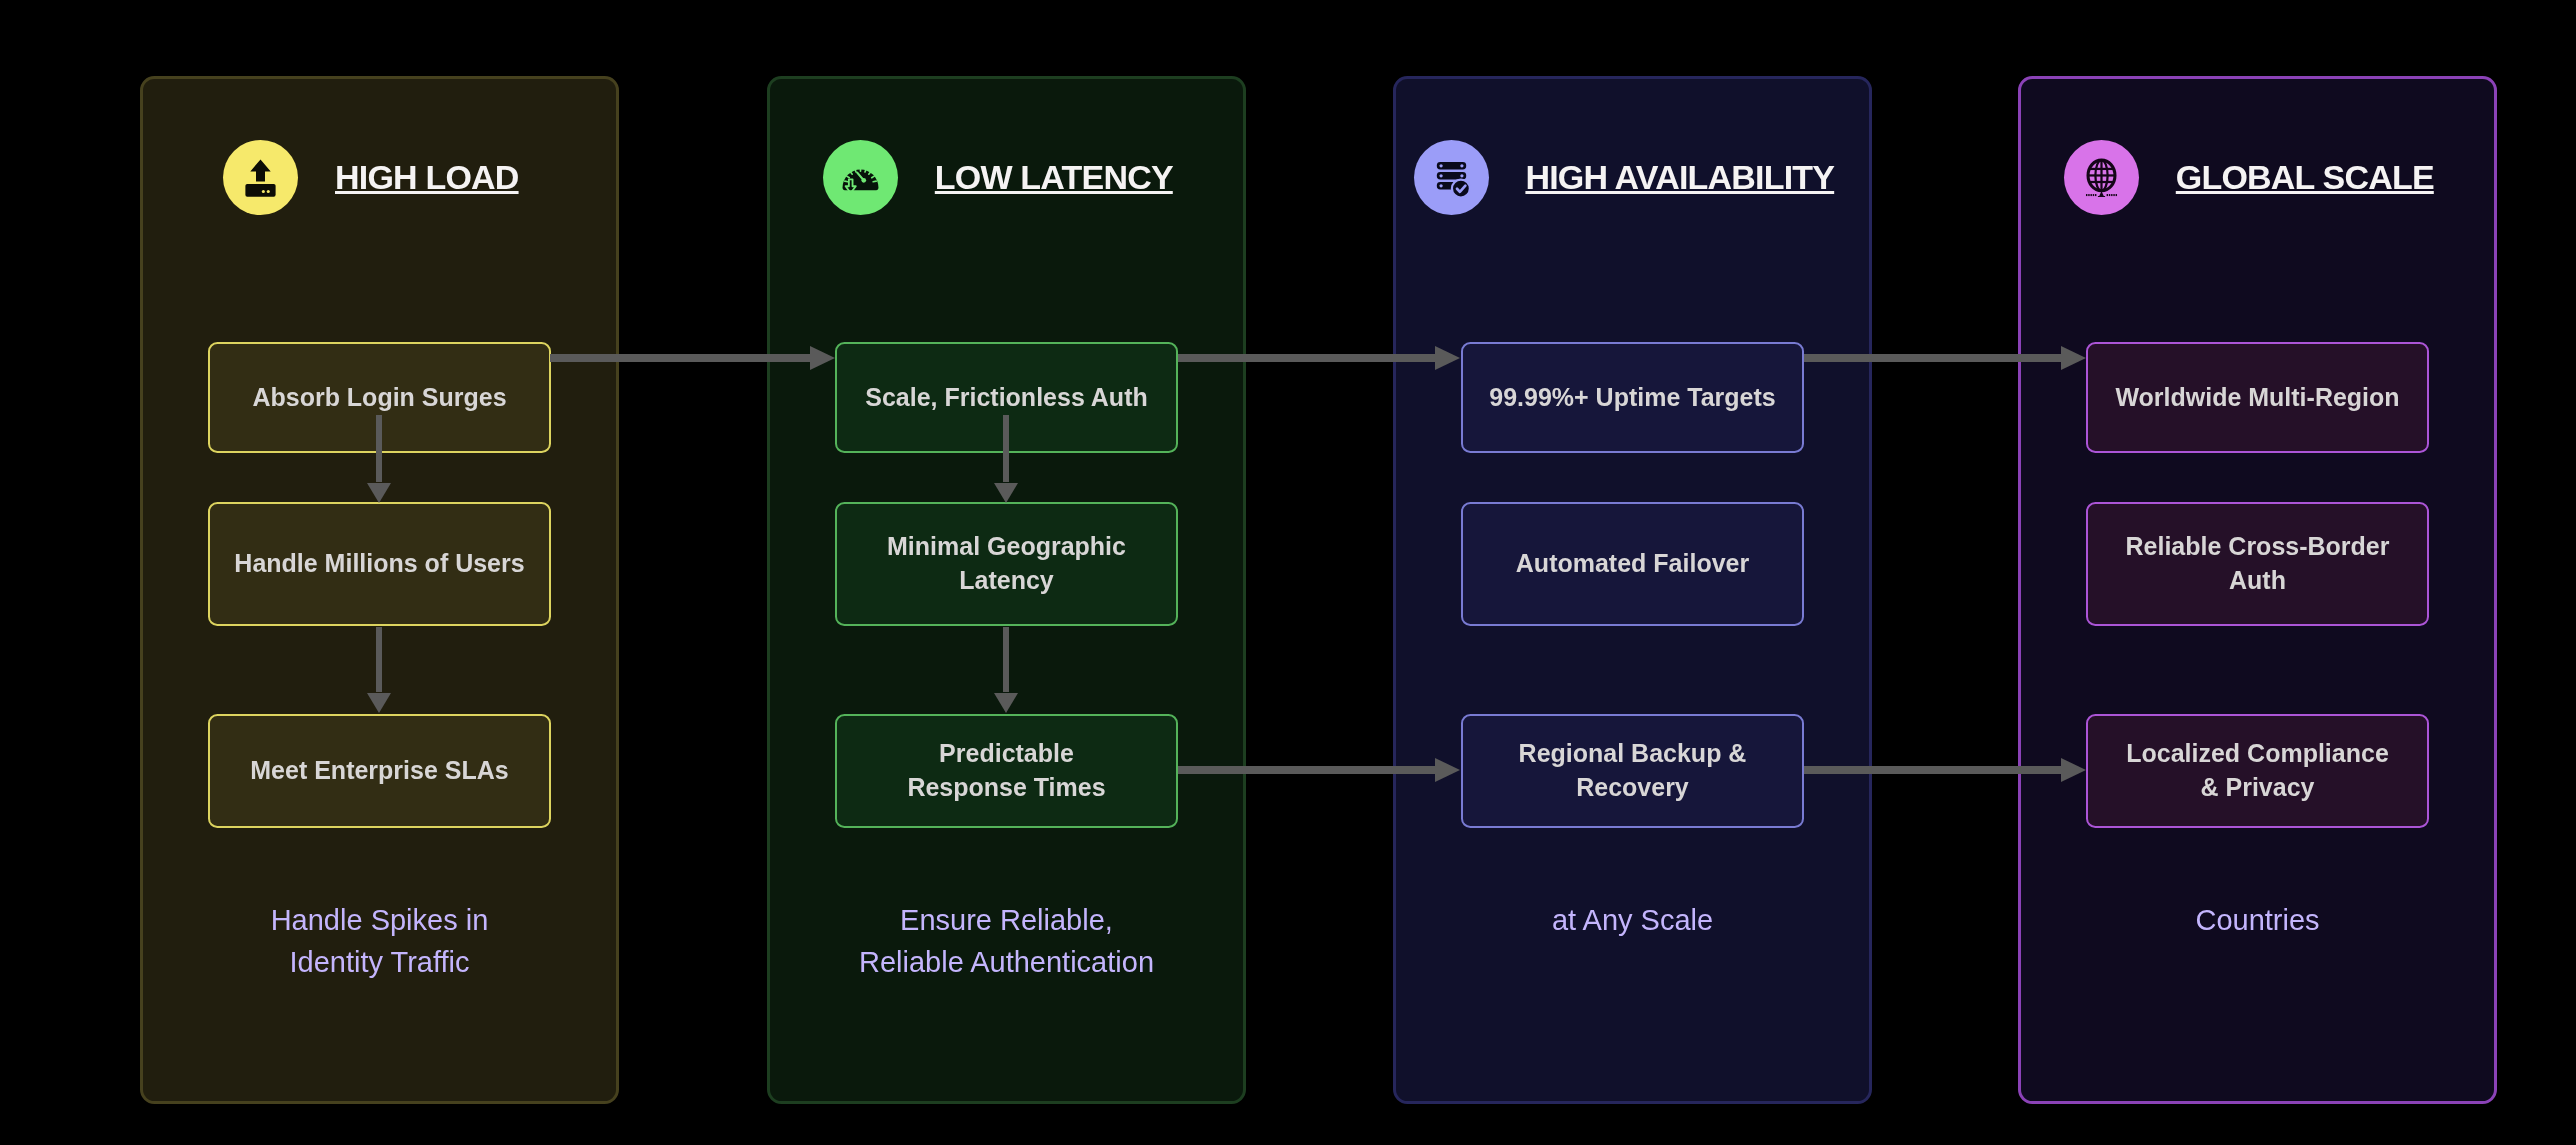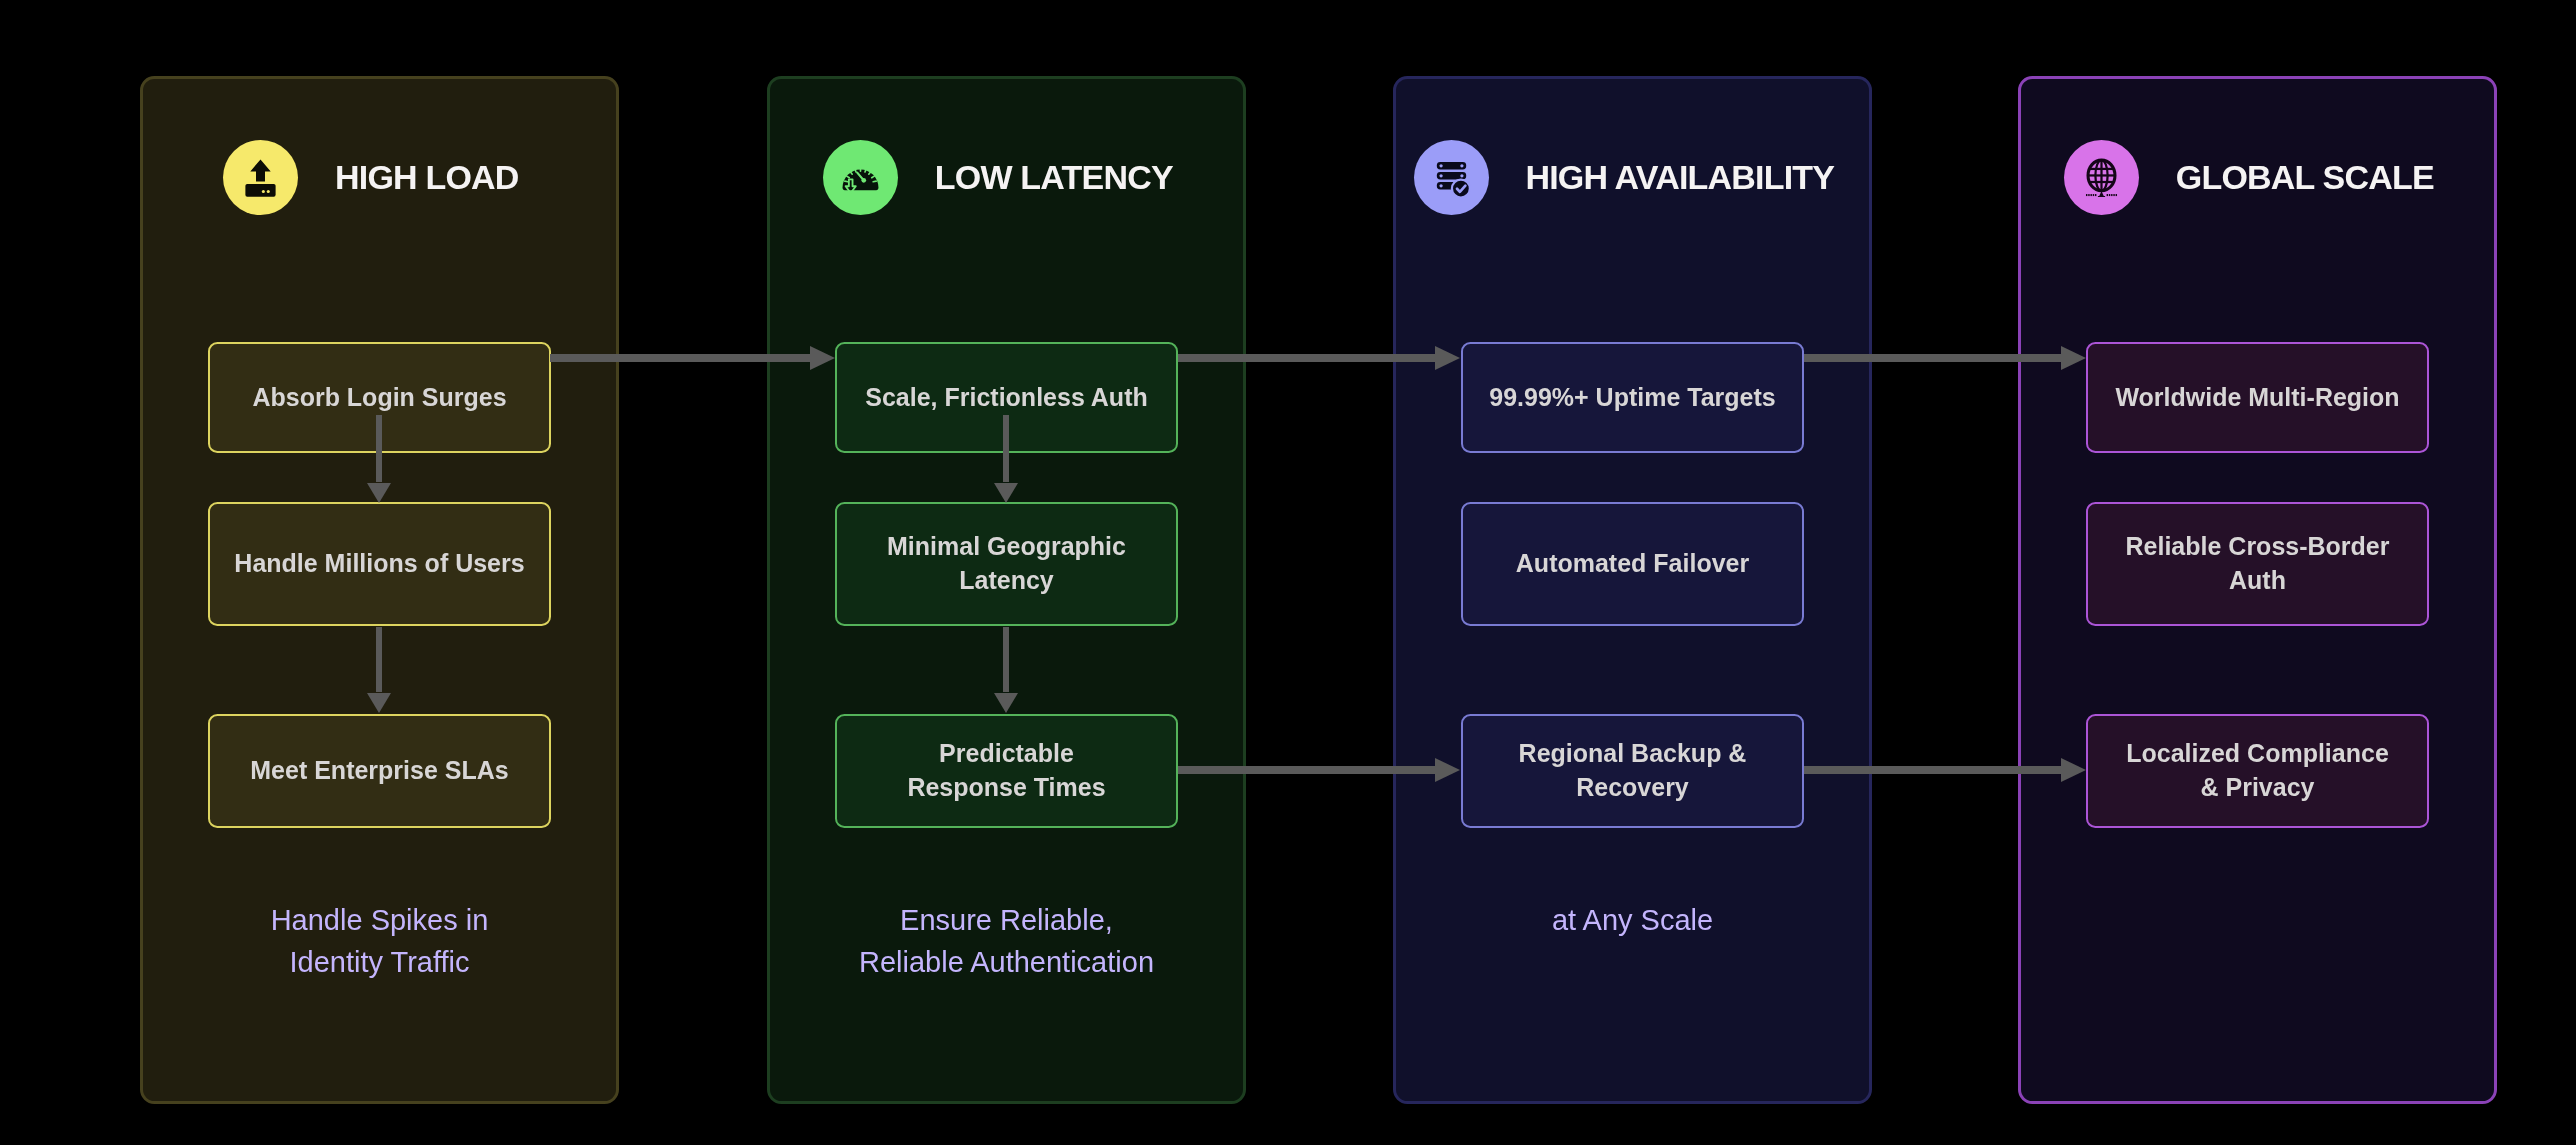--- a/index.html
+++ b/index.html
@@ -13,21 +13,21 @@
   .p1{left:767px;--pbg:#0a190c;--pbd:#1d3e20;--nbg:#0d2a13;--nbd:#54b35a;--acc:#6fe873;}
   .p2{left:1393px;--pbg:#10102b;--pbd:#26265c;--nbg:#16163a;--nbd:#797bd3;--acc:#9b9df8;}
   .p3{left:2018px;--pbg:#0f0a1f;--pbd:#8b42b7;--nbg:#251028;--nbd:#ac55d7;--acc:#d873e9;}
 
   
   .hdr{position:absolute;top:54px;left:0;right:0;height:88px;display:flex;
     align-items:center;justify-content:center;gap:19.6px;}
   .ic{width:75px;height:75px;border-radius:50%;background:var(--acc);flex:0 0 auto;
     display:flex;align-items:center;justify-content:center;}
   .ic svg{width:49px;height:49px;display:block;}
-  .hdr h2{margin:17px;font-size:34px;font-weight:700;color:#f5f3f3;letter-spacing:-0.8px;white-space:nowrap;}
+  .hdr h2{margin:17px;font-size:34px;font-weight:700;color:#f5f3f3;letter-spacing:-0.8px;white-space:nowrap;text-decoration:underline;}
 
   
   .node{position:absolute;left:65px;width:343px;box-sizing:border-box;
     background:var(--nbg);border:2.6px solid var(--nbd);border-radius:9.3px;
     display:flex;flex-direction:column;align-items:center;justify-content:center;
     text-align:center;color:#d8d6d6;font-size:25px;font-weight:700;line-height:1.35;}
   .n1{top:224px;height:111px;margin-top:39px;}
   .n2{top:423px;height:124px;}
   .n3{top:635px;height:114px;}
   .node span{display:block;}
@@ -187,20 +187,21 @@
     </div>
     <div class="node n2">
       <span>Reliable Cross-Border</span>
       <span>Auth</span>
     </div>
     <div class="node n3">
       <span>Localized Compliance</span>
       <span>&amp; Privacy</span>
     </div>
     <div class="caption">
+      <span>Countries</span>
     </div>
   </section>
 
   <div class="av" style="left:366px;top:415px;height:88px">
       <div class="ln"></div>
       <div class="tp"></div>
     </div>
   <div class="av" style="left:366px;top:627px;height:86px">
       <div class="ln"></div>
       <div class="tp"></div>

